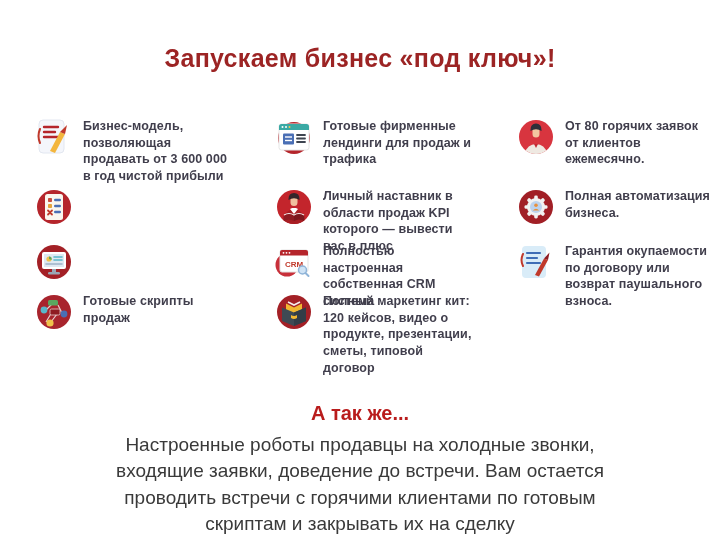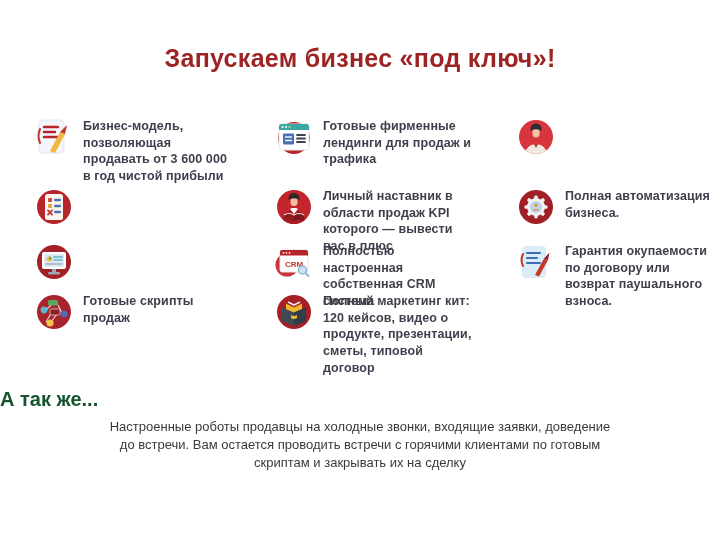--- a/index.html
+++ b/index.html
@@ -34,31 +34,31 @@
   .item .txt {
     font-size:12.5px;
     font-weight:bold;
     color:#403e4c;
     line-height:1.33;
     letter-spacing:0.1px;
     padding-top:1px;
   }
 
   .also-heading {
-    margin-top:12px;
-    text-align:left;
+    margin-top:26px;
+    text-align:center;
     font-size:20px;
     font-weight:bold;
-    color:#14532d;
+    color:#b91c1c;
   }
   .also-paragraph {
     margin:7px auto 12px auto;
     width:505px;
     text-align:center;
-    font-size:13px;
+    font-size:19px;
     color:#3a3a3a;
     line-height:1.38;
   }
 </style>
 </head>
 <body>
 
 <div class="page">
 
   <div class="title">Запускаем бизнес «под ключ»!</div>
@@ -189,20 +189,21 @@
             <circle cx="20" cy="20" r="17"></circle>
           </clipPath>
         <circle cx="20" cy="20" r="17" fill="#d8353f"></circle>
         <g clip-path="url(#clip-avatar)">
           <path d="M8 38 Q11 27 20 27 Q29 27 32 38 Z" fill="#efe9e2"></path>
           <path d="M18 27 L20 31 L22 27 Z" fill="#c22a33"></path>
           <rect x="16.5" y="9" width="7" height="11.5" rx="3.5" fill="#f3c6a0"></rect>
           <path d="M14.5 13 Q14.5 6.5 20 6.5 Q25.5 6.5 25.5 13 L25.5 14 Q20 10.5 14.5 14 Z" fill="#2e2f39"></path>
         </g>
       </svg>
+      <div class="txt">От 80 горячих заявок от клиентов ежемесячно.</div>
     </div>
 
 
     <div class="item">
       <svg class="icon" viewBox="0 0 40 40">
         <circle cx="20" cy="20" r="17" fill="#a11f26"></circle>
         <g fill="#f2f2f2">
           <circle cx="20" cy="20" r="9"></circle>
           <rect x="18.2" y="8.5" width="3.6" height="6" rx="1.4"></rect>
           <rect x="18.2" y="25.5" width="3.6" height="6" rx="1.4"></rect>

